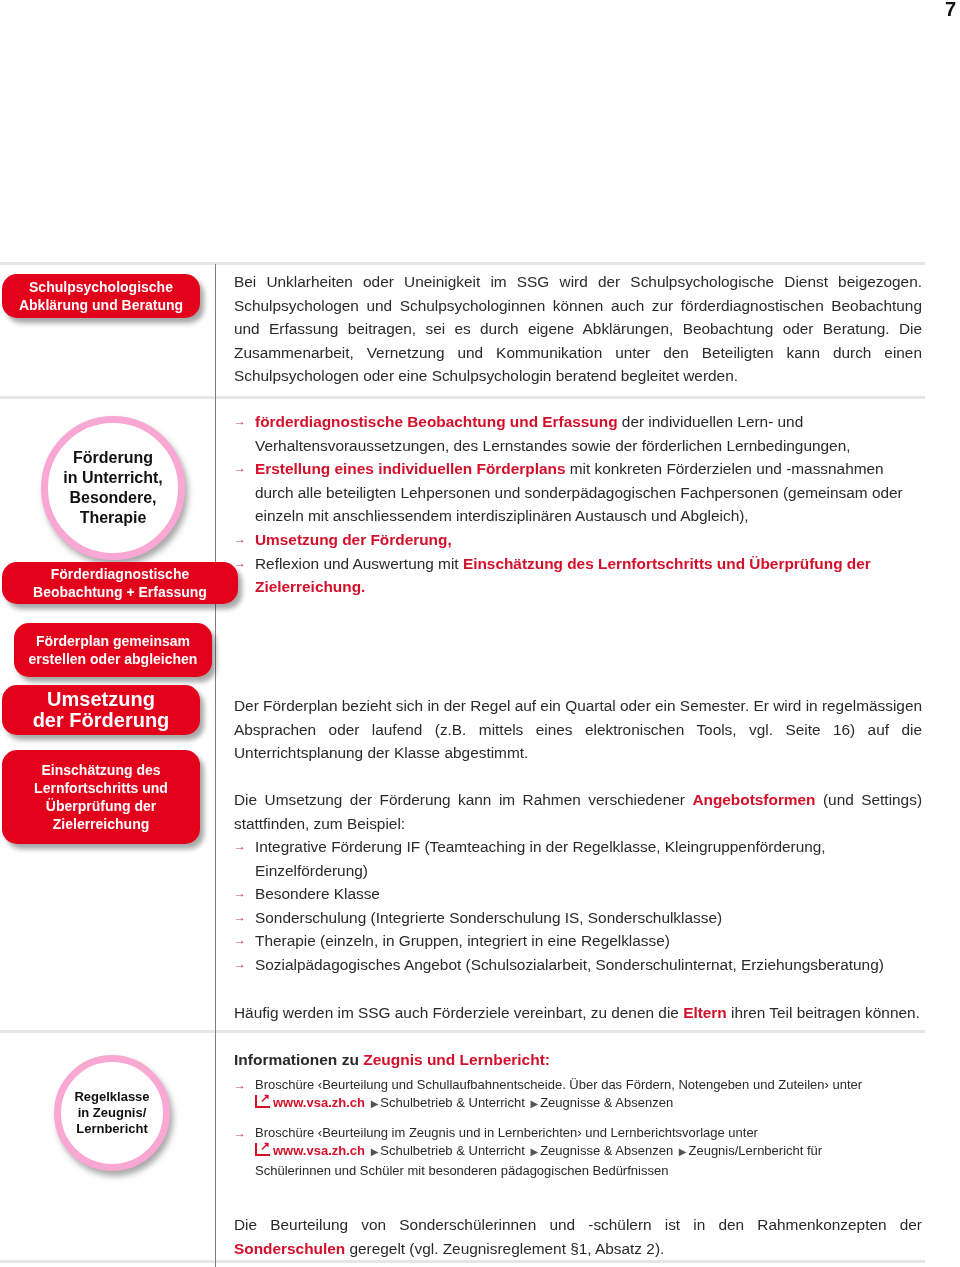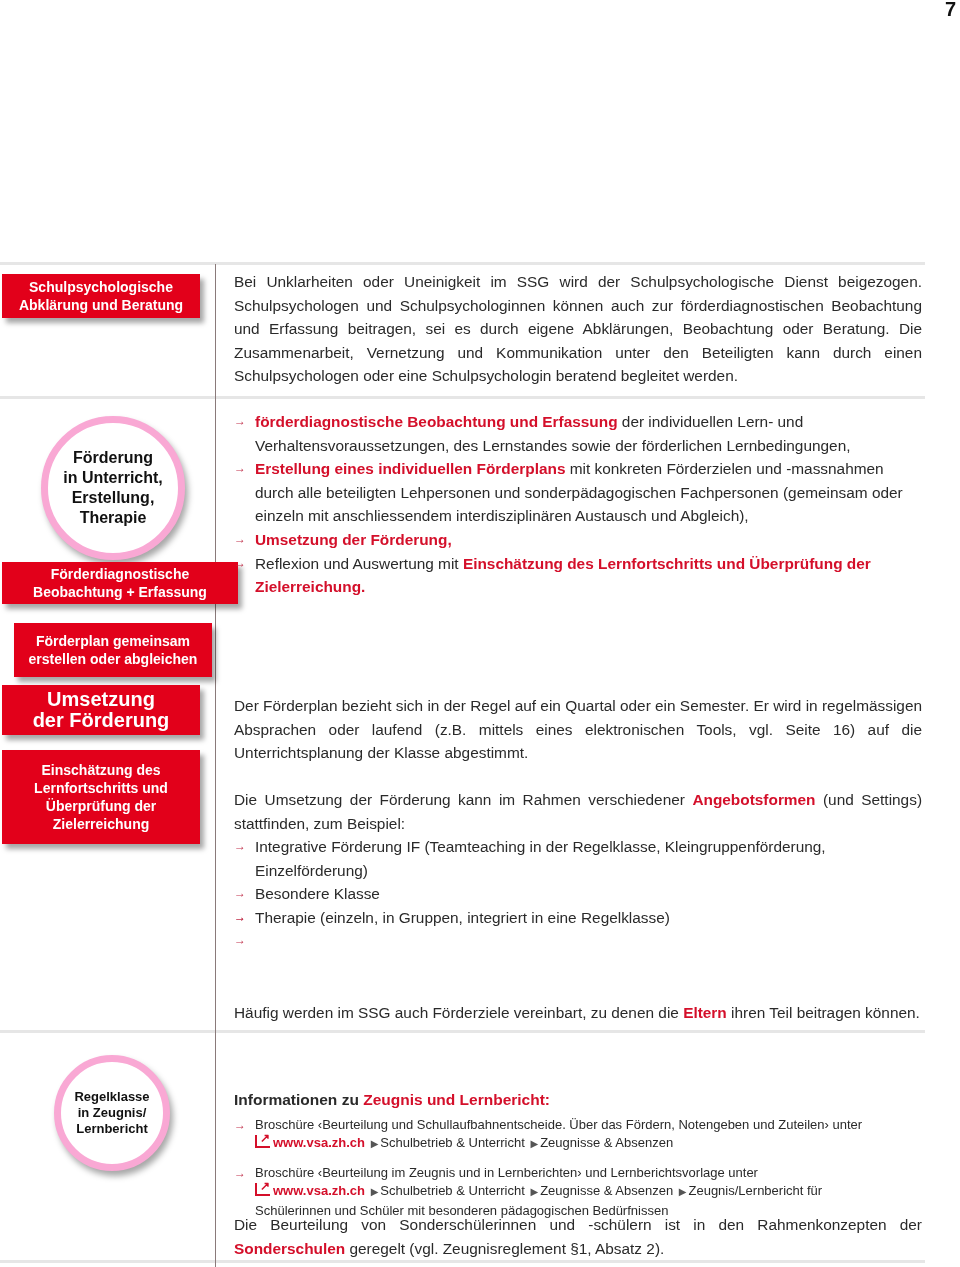--- a/index.html
+++ b/index.html
@@ -3,21 +3,21 @@
 <meta charset="utf-8">
 <style>
   html, body { margin:0; padding:0; background:#ffffff; }
   body { width:960px; height:1267px; position:relative; overflow:hidden;
          font-family:"Liberation Sans", sans-serif; color:#222; }
   .page-num { position:absolute; right:4px; top:-2px; font-size:20px; font-weight:bold; color:#111; }
   .hrule { position:absolute; left:0; width:925px; height:3px; background:#e6e6e6; }
   .vrule { position:absolute; left:215px; width:1px; background:#8a7a7a; }
   .rbox { position:absolute; background:#e2001a; color:#fff; font-weight:bold; text-align:center;
           box-shadow:4px 5px 5px rgba(0,0,0,0.35); line-height:18px; font-size:14px;
-          display:flex; flex-direction:column; justify-content:center; align-items:center; }
+          display:flex; flex-direction:column; justify-content:center; align-items:center;border-radius:15px; }
   .rbox.big { font-size:20px; line-height:21px; }
   .circle { position:absolute; border-radius:50%; background:#fff; border:7px solid #f9a8d4;
             box-shadow:3px 5px 6px rgba(0,0,0,0.35); display:flex; flex-direction:column;
             justify-content:center; align-items:center; text-align:center; font-weight:bold; color:#111; }
   .circle.c1 { font-size:16px; line-height:20px; }
   .circle.c2 { font-size:13px; line-height:16px; }
   .txt { position:absolute; left:234px; width:688px; font-size:15.4px; line-height:23.6px; color:#2a2a2a; text-align:justify; }
   .red { color:#d40f2a; font-weight:bold; }
   ul.arrows { list-style:none; margin:0; padding:0; }
   ul.arrows li { position:relative; padding-left:21px; text-align:left; }
@@ -42,21 +42,21 @@
 <div class="vrule" style="top:264px;height:1003px"></div>
 
 <div class="rbox" style="left:2px;top:274px;width:198px;height:44px">
   <span>Schulpsychologische</span>
   <span>Abklärung und Beratung</span>
 </div>
 
 <div class="circle c1" style="left:41px;top:416px;width:130px;height:130px">
   <span>Förderung</span>
   <span>in Unterricht,</span>
-  <span>Erstellung,</span>
+  <span>Besondere,</span>
   <span>Therapie</span>
 </div>
 
 <div class="rbox" style="left:2px;top:562px;width:236px;height:42px">
   <span>Förderdiagnostische</span>
   <span>Beobachtung + Erfassung</span>
 </div>
 
 <div class="rbox" style="left:14px;top:623px;width:198px;height:54px">
   <span>Förderplan gemeinsam</span>
@@ -95,31 +95,31 @@
 <div class="txt" style="top:694px">Der Förderplan bezieht sich in der Regel auf ein Quartal oder ein Semester. Er wird in regelmässigen Absprachen oder laufend (z.B. mittels eines elektronischen Tools, vgl. Seite 16) auf die Unterrichtsplanung der Klasse abgestimmt.</div>
 
 <div class="txt" style="top:788px">
   <span>Die Umsetzung der Förderung kann im Rahmen verschiedener </span><span class="red">Angebotsformen</span><span> (und Settings) stattfinden, zum Beispiel:</span>
 </div>
 
 <div class="txt" style="top:835px">
   <ul class="arrows">
     <li><span class="arr">→</span><span>Integrative Förderung IF (Teamteaching in der Regelklasse, Kleingruppenförderung, Einzelförderung)</span></li>
     <li><span class="arr">→</span><span>Besondere Klasse</span></li>
-    <li><span class="arr">→</span></li>
+    <li><span class="arr">→</span><span>Sonderschulung (Integrierte Sonderschulung IS, Sonderschulklasse)</span></li>
     <li><span class="arr">→</span><span>Therapie (einzeln, in Gruppen, integriert in eine Regelklasse)</span></li>
-    <li><span class="arr">→</span></li>
+    <li><span class="arr">→</span><span>Sozialpädagogisches Angebot (Schulsozialarbeit, Sonderschulinternat, Erziehungsberatung)</span></li>
   </ul>
 </div>
 
 <div class="txt" style="top:1001px">
   <span>Häufig werden im SSG auch Förderziele vereinbart, zu denen die </span><span class="red">Eltern</span><span> ihren Teil beitragen können.</span>
 </div>
 
-<div class="txt" style="top:1088px">
+<div class="txt" style="top:1048px">
   <div class="info-title"><span>Informationen zu </span><span class="red">Zeugnis und Lernbericht:</span></div>
   <ul class="arrows small" style="margin-top:4px">
     <li><span class="arr">→</span>
       <span>Broschüre ‹Beurteilung und Schullaufbahnentscheide. Über das Fördern, Notengeben und Zuteilen› unter</span><br>
       <span class="ext"></span><span class="link">www.vsa.zh.ch</span>
       <span class="tri">▶</span><span>Schulbetrieb &amp; Unterricht</span>
       <span class="tri">▶</span><span>Zeugnisse &amp; Absenzen</span>
     </li>
     <li><span class="arr">→</span>
       <span>Broschüre ‹Beurteilung im Zeugnis und in Lernberichten› und Lernberichtsvorlage unter</span><br>

